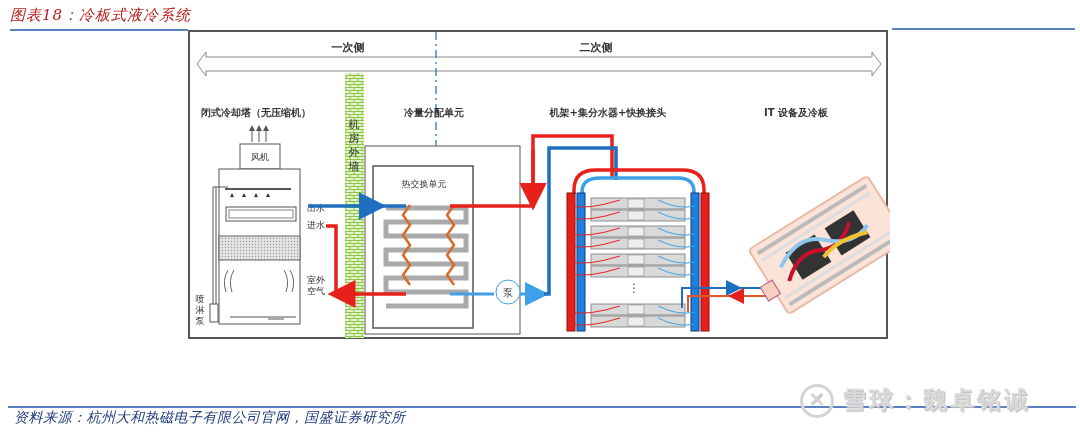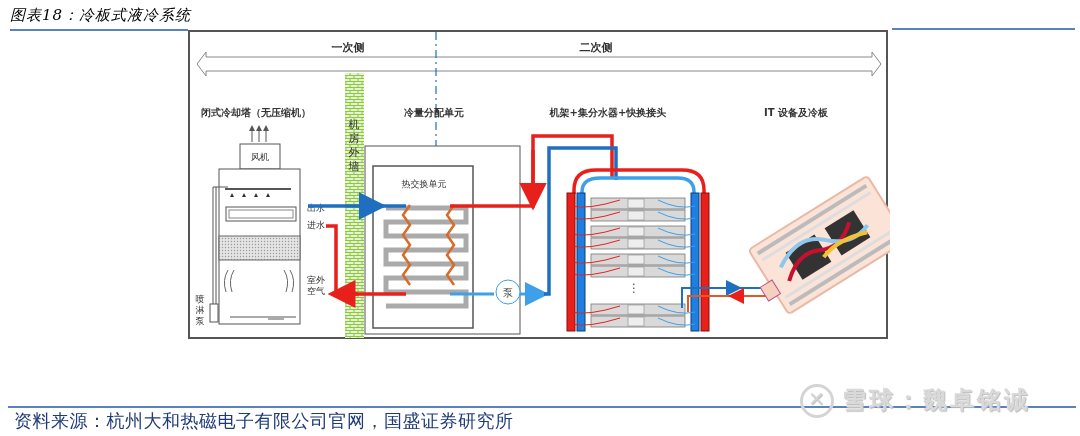--- a/index.html
+++ b/index.html
@@ -1,19 +1,19 @@
 <!DOCTYPE html>
 <html><head>
 <meta charset="utf-8">
 <style>
   html, body { margin: 0; padding: 0; background: #ffffff; }
   body { width: 1080px; height: 436px; position: relative; overflow: hidden; font-family: "DejaVu Sans", sans-serif; }
-  .fig-title { position: absolute; left: 10px; top: 6px; font-family: "DejaVu Serif", serif; font-style: italic; font-size: 15px; color: #000000; letter-spacing: 1px; }
+  .fig-title { position: absolute; left: 10px; top: 6px; font-family: "DejaVu Serif", serif; font-style: italic; font-size: 15px; color: #b91c1c; letter-spacing: 1px; }
   .rule { position: absolute; height: 2px; background: #5b82c0; }
-  .source { position: absolute; left: 14px; top: 409px; font-family: "DejaVu Serif", serif; font-size: 18px; color: #1f3a7a; letter-spacing: 0.5px; }
+  .source { position: absolute; left: 14px; top: 409px; font-family: "DejaVu Serif", serif; font-style: italic; font-size: 14px; color: #1f3a7a; letter-spacing: 0.5px; }
   .watermark { position: absolute; left: 800px; top: 384px; font-size: 24px; color: #d9d9d9; letter-spacing: 3px; font-weight: bold; text-shadow: 1px 1px 1px #bcbcbc; }
   .wm-icon { display: inline-block; width: 28px; height: 28px; border: 3px solid #d4d4d4; border-radius: 50%; vertical-align: middle; margin-right: 8px; position: relative; }
   .wm-icon::before { content: "✕"; position: absolute; left: 5px; top: 0; font-size: 20px; color: #d4d4d4; }
   svg.diagram { position: absolute; left: 188px; top: 30px; }
   svg text { font-family: "DejaVu Sans", sans-serif; }
 </style>
 </head>
 <body>
 
 <div class="fig-title">图表18：冷板式液冷系统</div>

